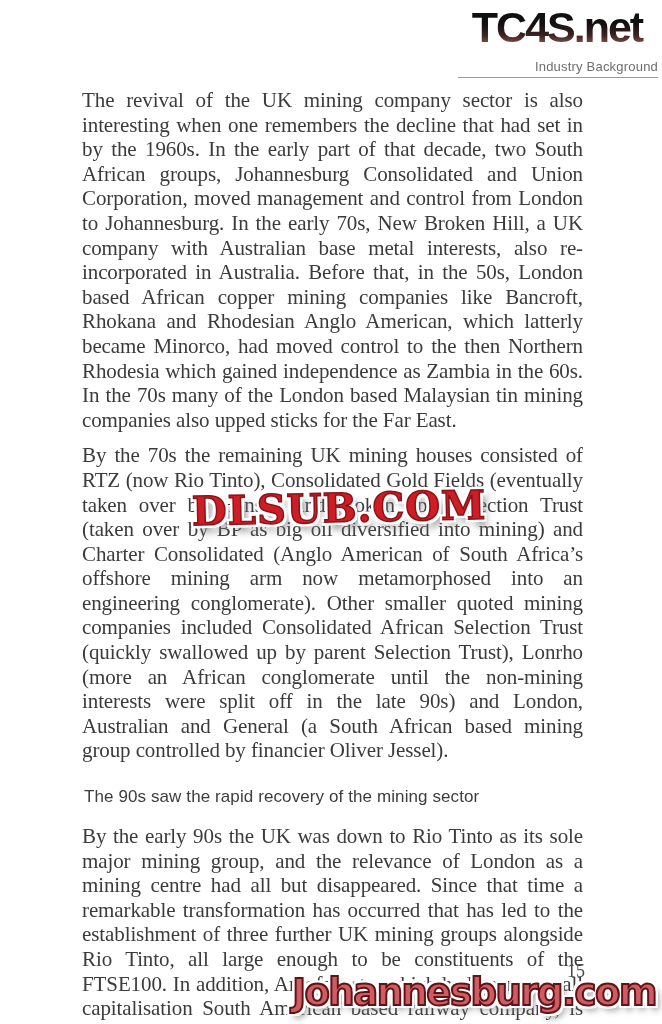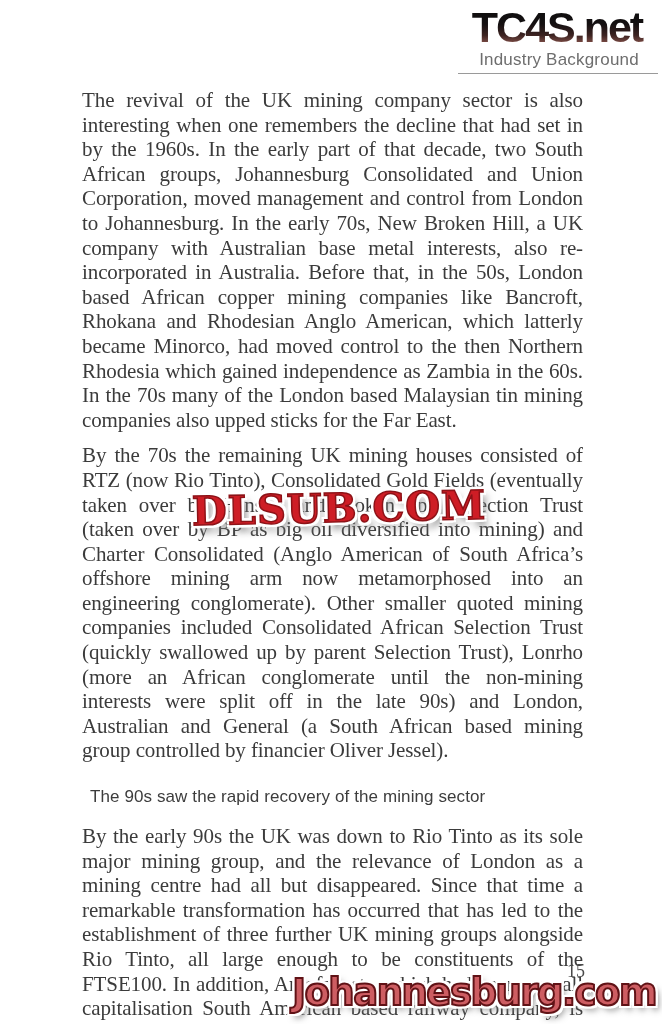--- a/index.html
+++ b/index.html
@@ -24,26 +24,26 @@
     font-size:43px;
     line-height:1.0;
     letter-spacing:-2px;
     text-align:center;
     background:linear-gradient(180deg,#0e0e0e 0%,#141011 42%,#3c2321 68%,#7c4c45 86%,#b1837a 100%);
     -webkit-background-clip:text; background-clip:text;
     color:transparent;
     padding-right:2px;
   }
   .header-subtitle {
-    margin-top:1px;
+    margin-top:10px;
     font-family:"Liberation Sans", sans-serif;
-    font-size:17px;
+    font-size:13px;
     letter-spacing:.2px;
     color:#6e6e6e;
-    text-align:center;
+    text-align:right;
     border-bottom:1px solid #9a9a9a;
     padding:0 0 3px 2px;
   }
 
   
   .text-block {
     position:absolute; left:82px; top:88px; width:501px;
   }
   .text-block p {
     margin:0 0 11px 0;
@@ -51,21 +51,21 @@
     line-height:24.6px;
     letter-spacing:-0.1px;
     text-align:justify;
     color:#3b3b3b;
   }
   .section-heading {
     font-family:"Liberation Sans", sans-serif;
     font-weight:400;
     font-size:17px;
     color:#3d3d3d;
-    margin:24px 0 17px 8px;
+    margin:24px 0 17px 2px;
     letter-spacing:.1px;
   }
 
   
   .watermark {
     position:absolute; left:192px; top:484px;
     transform:rotate(-1.3deg);
     font-family:"DejaVu Serif", serif;
     font-weight:700;
     font-size:40px;

